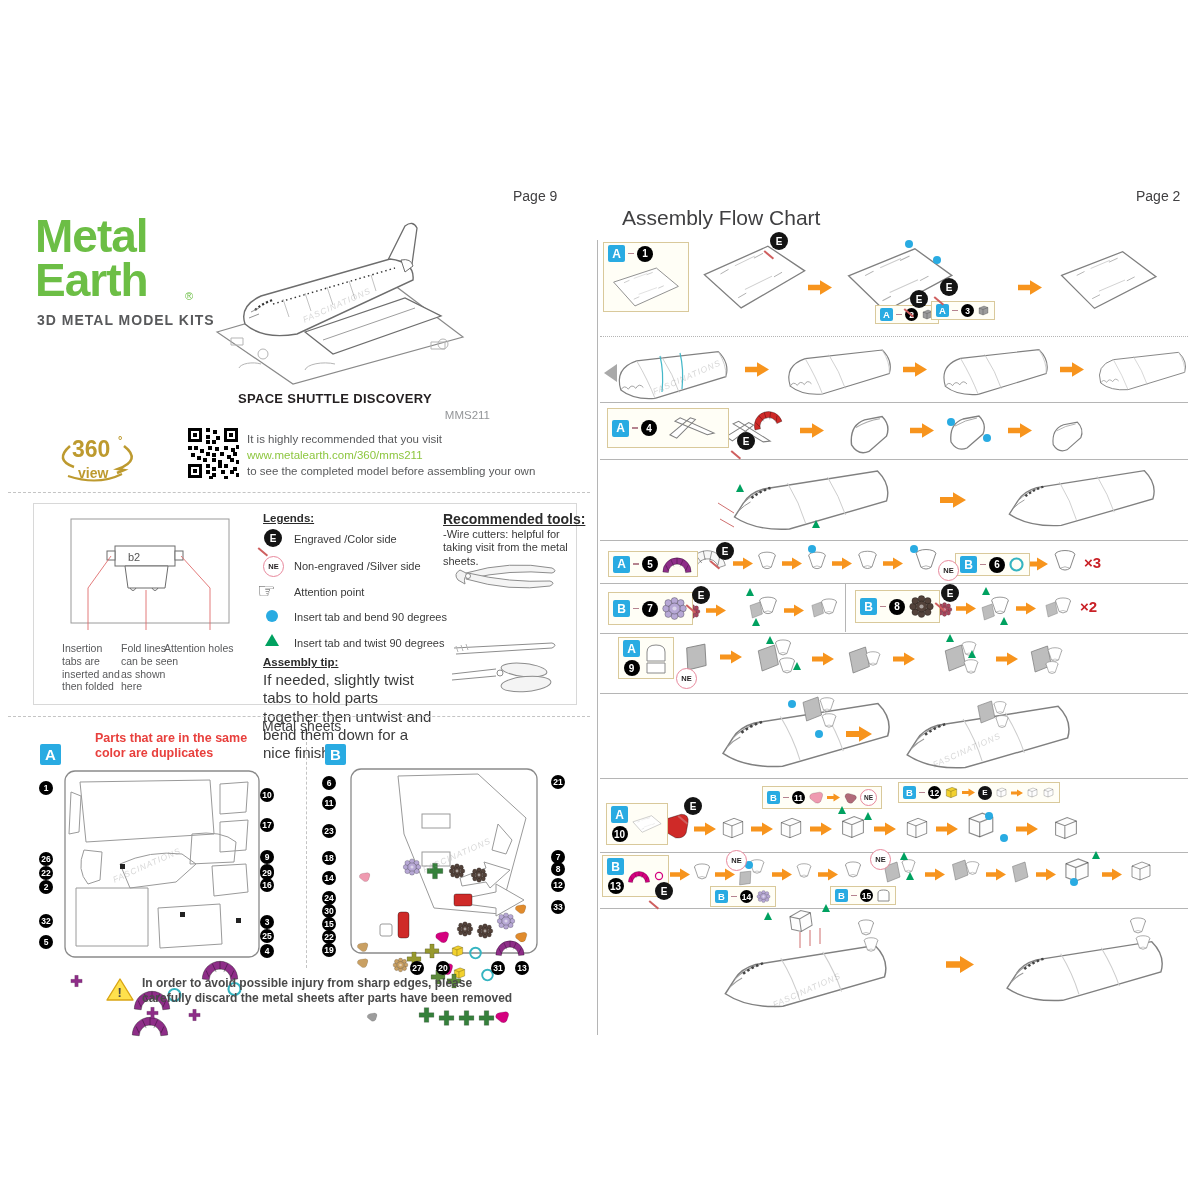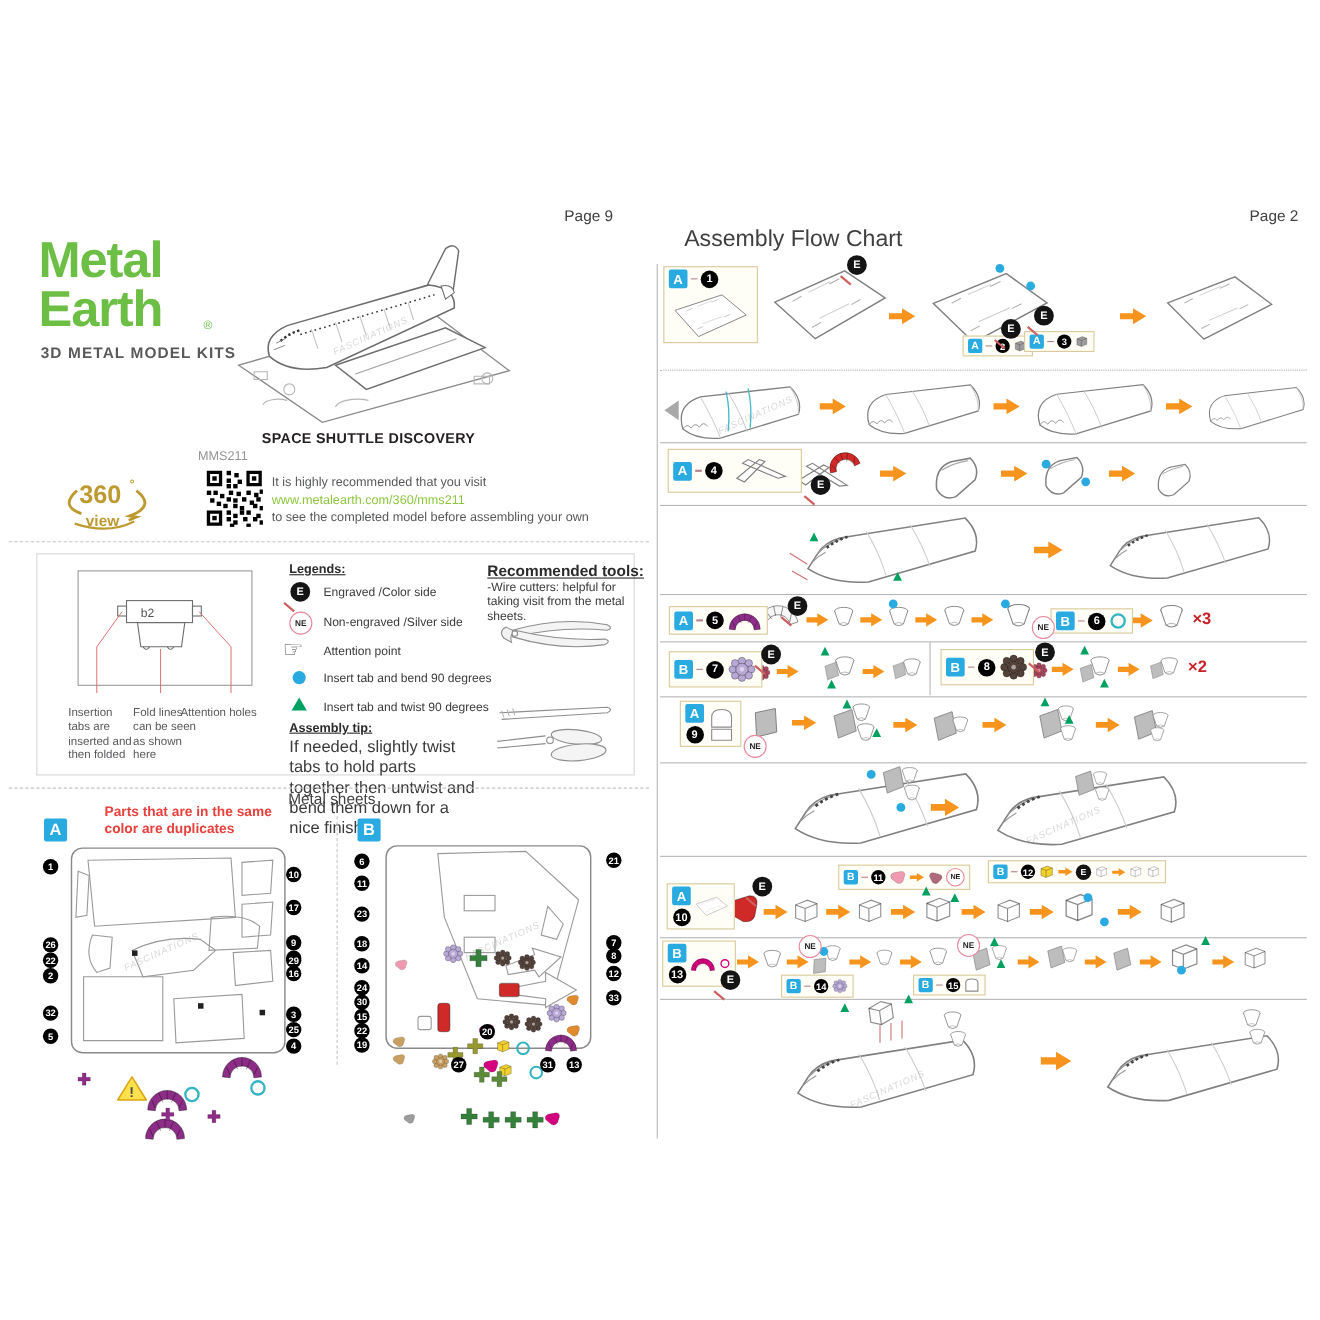--- a/index.html
+++ b/index.html
@@ -128,21 +128,21 @@
  <path d="M40 112q-6-18 16-28L185 47q25 3 23 21L92 122q-34 6-52-10z" fill="#fff" stroke="#6d6d6d" stroke-width="1.4"></path>
  <path d="M50 98q8-7 18-10" stroke="#333" stroke-width="2.2" stroke-dasharray="2.2 2.2" fill="none"></path>
  <path d="M44 106l10-4m-8-2l8-4" stroke="#777" stroke-width=".8" fill="none"></path>
  <path d="M68 92 190 56" stroke="#333" stroke-width="1.4" stroke-dasharray="1.5 3" fill="none"></path>
  <path d="M78 87l6 18M100 81l6 18M122 75l6 18M144 69l6 18M166 63l5 16" stroke="#c2c2c2" fill="none"></path>
  <path d="M196 48q10-2 12 6l-8 6z" fill="#fff" stroke="#6d6d6d"></path>
 </svg>
 <div class="wm" style="left:300px;top:300px">FASCINATIONS</div>
 
 <div class="t b" style="left:180px;top:391px;width:310px;text-align:center;font-size:13px;color:#231f20;letter-spacing:.3px">SPACE SHUTTLE DISCOVERY</div>
-<div class="t" style="left:180px;top:408px;width:310px;text-align:left;font-size:11.5px;color:#939598">MMS211</div>
+<div class="t" style="left:180px;top:408px;width:310px;text-align:right;font-size:11.5px;color:#939598">MMS211</div>
 
 <svg class="abs" style="left:56px;top:426px" width="84" height="58" viewBox="0 0 84 58">
  <path d="M14 20Q-2 34 18 41" stroke="#bd9a2f" stroke-width="2.6" fill="none"></path>
  <path d="M68 20Q86 34 62 43l6 1-7 3" stroke="#bd9a2f" stroke-width="2.6" fill="none"></path>
  <text x="16" y="31" font-size="23" font-weight="bold" fill="#bd9a2f">360</text>
  <text x="62" y="18" font-size="11" font-weight="bold" fill="#bd9a2f">°</text>
  <text x="22" y="52" font-size="14" font-weight="bold" fill="#bd9a2f">view</text>
  <path d="M12 50q30 10 54-2" stroke="#bd9a2f" stroke-width="2" fill="none"></path>
 </svg>
 
@@ -351,28 +351,29 @@
 <span class="nb" style="left:322px;top:904px">30</span>
 <span class="nb" style="left:322px;top:917px">15</span>
 <span class="nb" style="left:322px;top:930px">22</span>
 <span class="nb" style="left:322px;top:943px">19</span>
 <span class="nb" style="left:551px;top:775px">21</span>
 <span class="nb" style="left:551px;top:850px">7</span>
 <span class="nb" style="left:551px;top:862px">8</span>
 <span class="nb" style="left:551px;top:878px">12</span>
 <span class="nb" style="left:551px;top:900px">33</span>
 <span class="nb" style="left:410px;top:961px">27</span>
-<span class="nb" style="left:436px;top:931px">20</span>
+<span class="nb" style="left:436px;top:961px">20</span>
 <span class="nb" style="left:491px;top:961px">31</span>
 <span class="nb" style="left:515px;top:961px">13</span>
 
 <svg class="abs" style="left:106px;top:977px" width="28" height="25" viewBox="0 0 28 25">
  <path d="M14 2 27 23H1z" fill="#ffe14d" stroke="#d9a514" stroke-width="1.4" stroke-linejoin="round"></path>
  <text x="11.5" y="20" font-size="13" font-weight="bold" fill="#4a4a4a">!</text>
 </svg>
+<div class="t" style="left:142px;top:976px;width:382px;font-size:12px;font-weight:600;color:#4a4a4a">In order to avoid possible injury from sharp edges, please carefully discard the metal sheets after parts have been removed</div>
 
 <div class="abs" style="left:597px;top:240px;width:0;height:795px;border-left:1px solid #b5b5b5"></div>
 <div class="t" style="left:1136px;top:188px;font-size:14px;color:#414042">Page 2</div>
 <div class="t" style="left:622px;top:205px;font-size:21px;color:#3f3f41">Assembly Flow Chart</div>
 
 <div class="sep" style="top:336px;border-top-style:dotted"></div>
 <div class="sep" style="top:402px"></div>
 <div class="sep" style="top:459px"></div>
 <div class="sep" style="top:540px"></div>
 <div class="sep" style="top:583px"></div>

